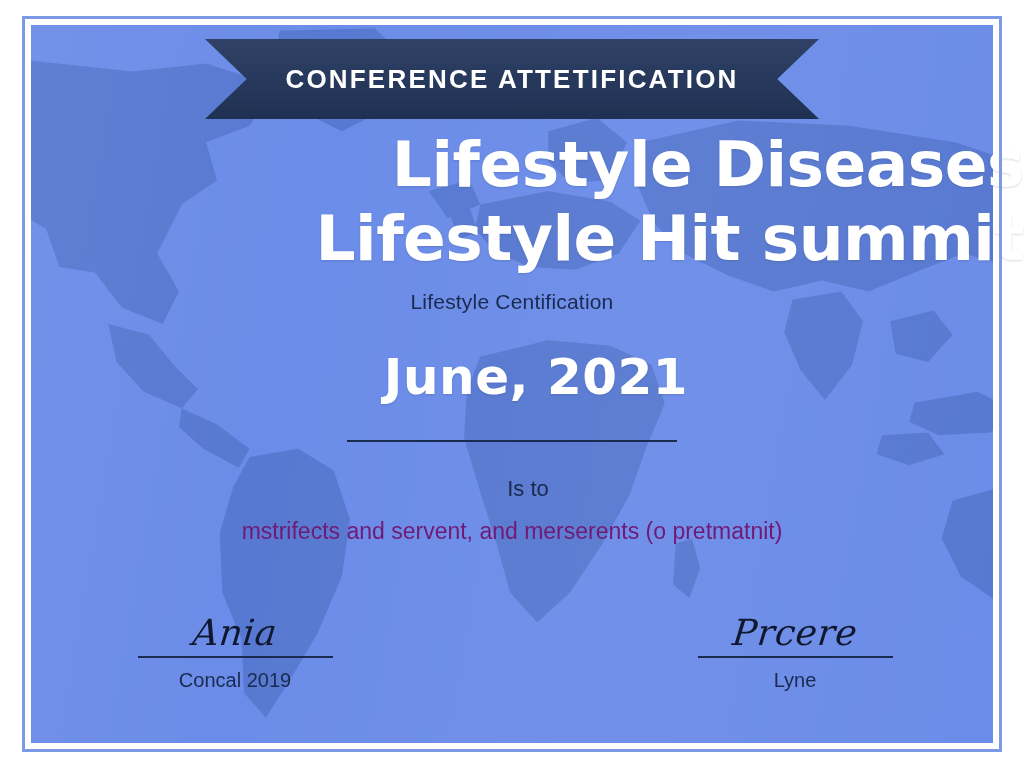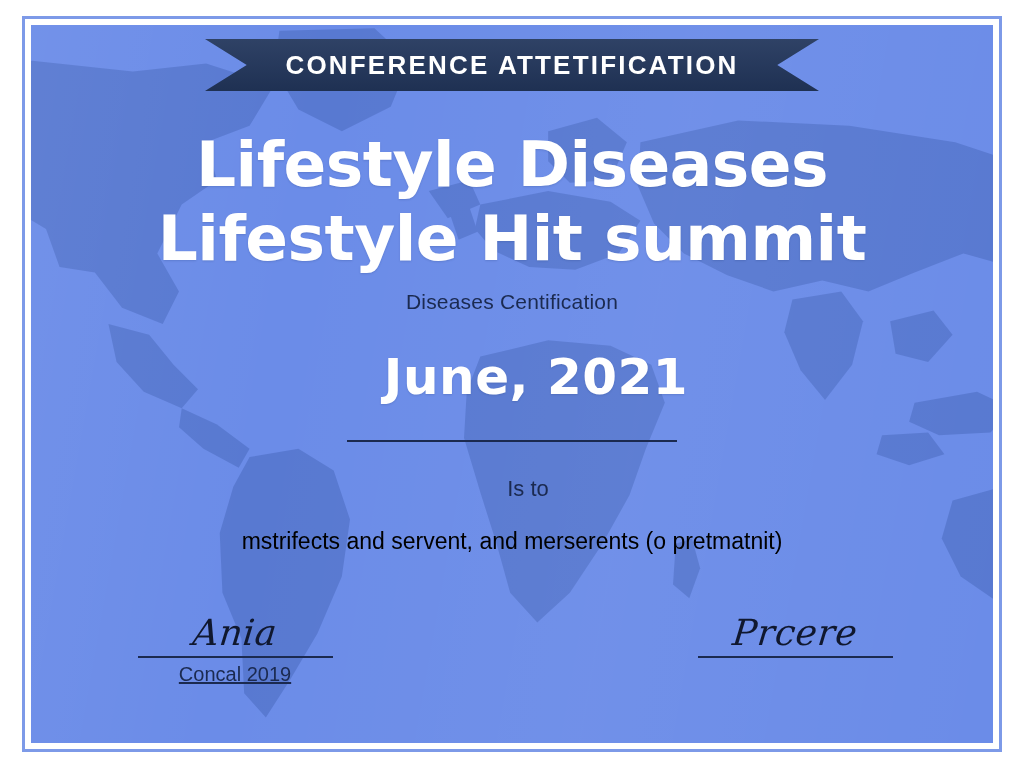--- a/index.html
+++ b/index.html
@@ -77,21 +77,21 @@
     text-align: center;
   }
 
   
   #banner {
     position: absolute;
     left: 50%;
     transform: translateX(-50%);
     top: 39px;
     width: 614px;
-    height: 52px;
+    height: 80px;
     background: #22365c;
     display: flex;
     align-items: center;
     justify-content: center;
     clip-path: polygon(
       0% 0%, 100% 0%,
       100% 0%, 93.2% 50%, 100% 100%,
       100% 100%, 0% 100%,
       6.8% 50%
     );
@@ -118,20 +118,21 @@
     top: 128px;
   }
   .title-line {
     color: #ffffff;
     font-size: 63px;
     font-weight: bold;
     line-height: 74px;
     letter-spacing: -0.5px;
     font-family: "DejaVu Sans", sans-serif;
     text-shadow: 0 1px 2px rgba(30,50,100,0.18);
+    text-align: right;
   }
 
   
   #subtitle {
     position: absolute;
     left: 0; right: 0;
     top: 290px;
     color: #1b2a50;
     font-size: 21px;
     letter-spacing: 0.2px;
@@ -168,24 +169,24 @@
     left: 0; right: 0;
     top: 474px;
   }
   #body-intro {
     color: #1b2a50;
     font-size: 22px;
     line-height: 30px;
     padding-left: 32px;
   }
   #body-main {
-    color: #000000;
+    color: #701a75;
     font-size: 23px;
     line-height: 30px;
-    margin-top: 22px;
+    margin-top: 12px;
   }
 
   
   #signature-row {
     position: absolute;
     left: 0; right: 0;
     top: 612px;
     height: 110px;
   }
   .sig-block {
@@ -206,24 +207,23 @@
     letter-spacing: 0.5px;
     transform: skewX(-6deg);
   }
   .sig-line {
     width: 195px;
     height: 2px;
     background: #1b2a50;
     margin: 2px auto 0 auto;
   }
   .sig-name {
-    margin-top: 5px;
+    margin-top: 11px;
     color: #1b2a50;
     font-size: 20px;
-    text-decoration: underline;
   }
 </style>
 </head>
 <body>
 
 <div id="certificate">
 
   <div id="field">
 
     <svg id="world-map" viewBox="0 0 1000 560" preserveAspectRatio="xMidYMid slice" aria-hidden="true">
@@ -285,21 +285,21 @@
     <div id="banner">
       <div id="banner-shade"></div>
       <span id="banner-text">CONFERENCE ATTETIFICATION</span>
     </div>
 
     <div id="title-block">
       <div class="title-line">Lifestyle Diseases</div>
       <div class="title-line">Lifestyle Hit summit</div>
     </div>
 
-    <div id="subtitle">Diseases Centification</div>
+    <div id="subtitle">Lifestyle Centification</div>
 
     <div id="date">June, 2021</div>
 
     <div id="divider"></div>
 
     <div id="body-block">
       <div id="body-intro">Is to</div>
       <div id="body-main">mstrifects and servent, and merserents (o pretmatnit)</div>
     </div>
 
@@ -307,17 +307,18 @@
 
       <div class="sig-block" id="sig-left">
         <div class="sig-script">Ania</div>
         <div class="sig-line"></div>
         <div class="sig-name">Concal 2019</div>
       </div>
 
       <div class="sig-block" id="sig-right">
         <div class="sig-script">Prcere</div>
         <div class="sig-line"></div>
+        <div class="sig-name">Lyne</div>
       </div>
 
     </div>
   </div>
 </div>
 
 </body></html>

